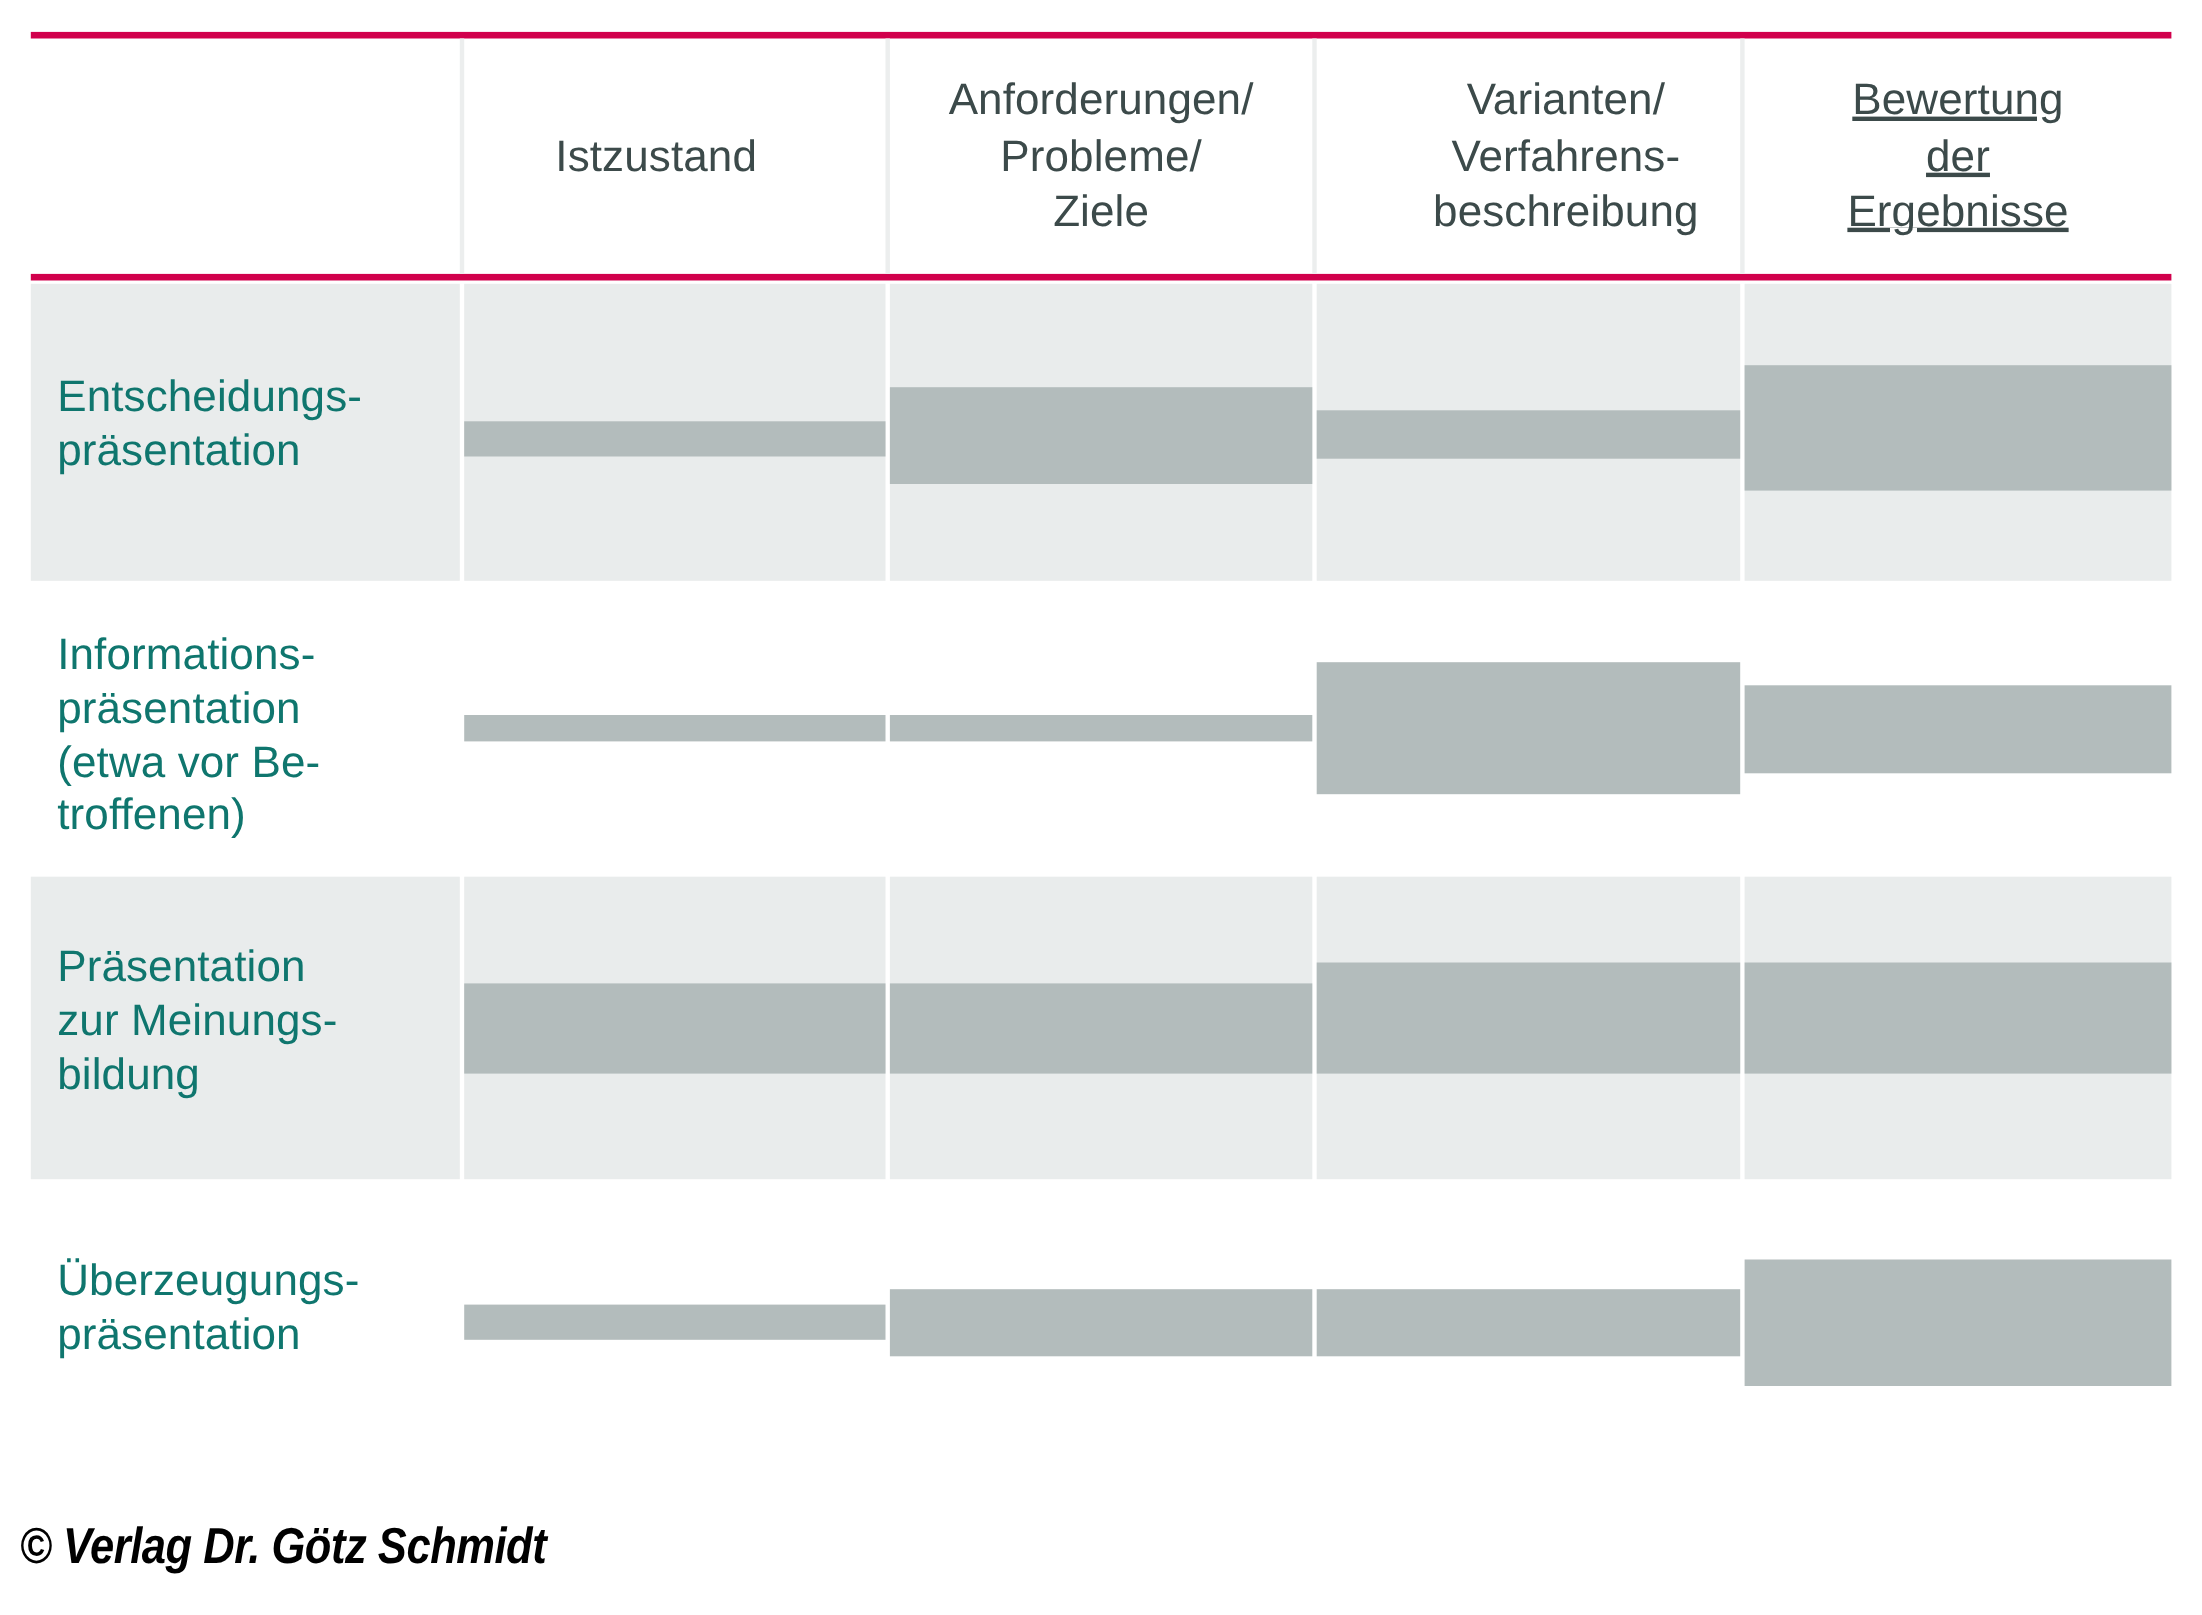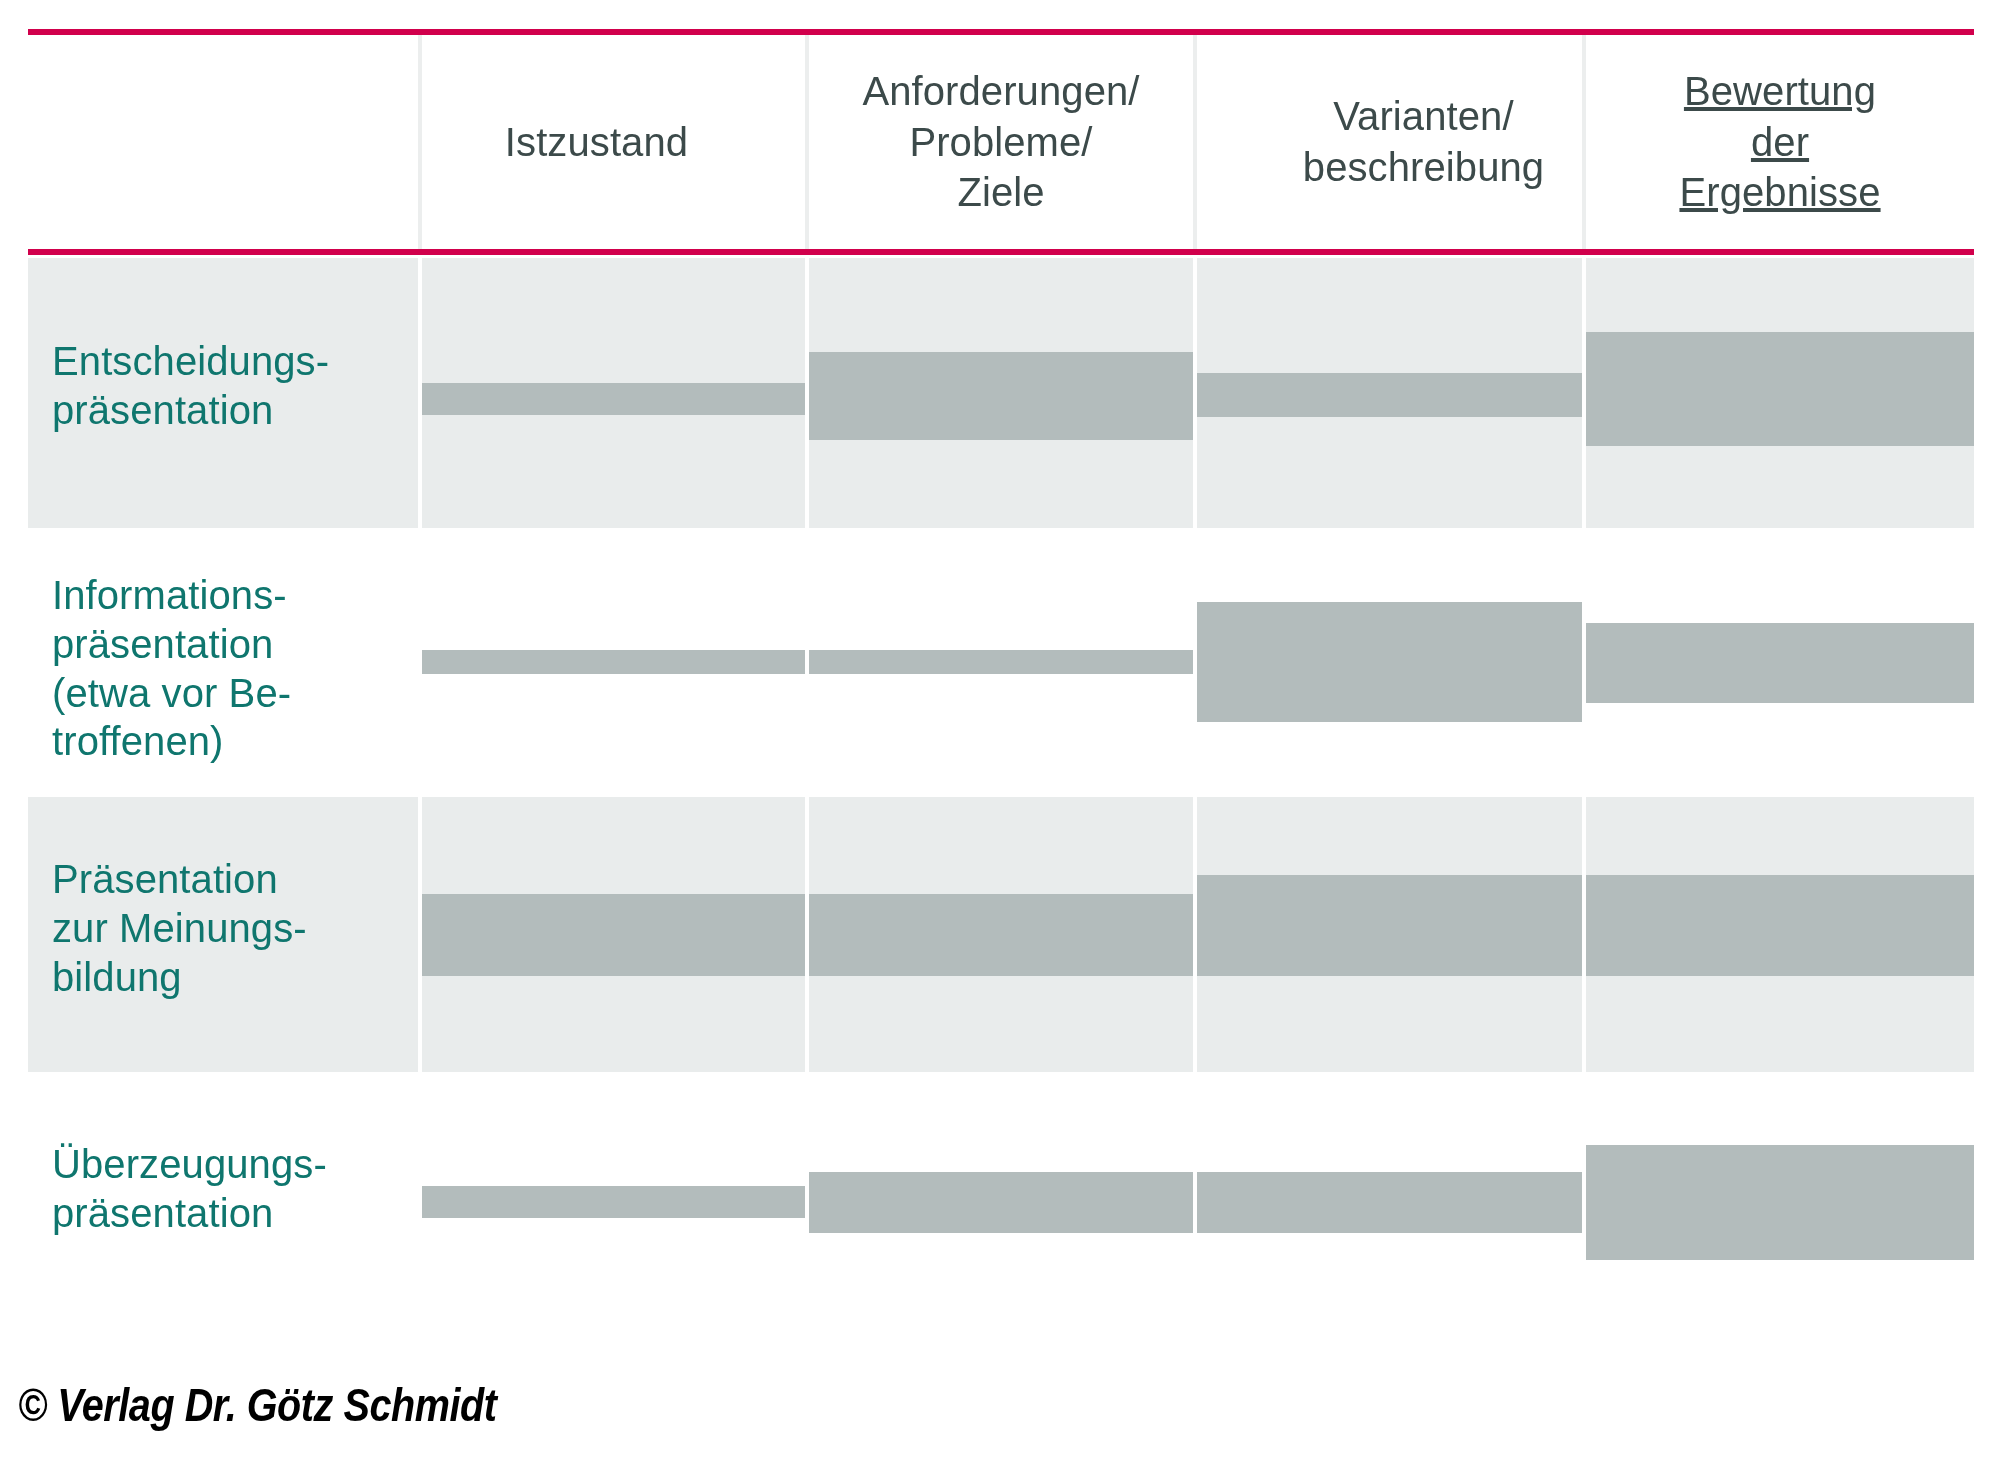--- a/index.html
+++ b/index.html
@@ -135,20 +135,21 @@
       <div>
         <div>Anforderungen/</div>
         <div>Probleme/</div>
         <div>Ziele</div>
       </div>
     </div>
 
     <div class="hdr-cell" style="left:1197px; width:453px;">
       <div>
         <div>Varianten/</div>
+        <div>Verfahrens-</div>
         <div>beschreibung</div>
       </div>
     </div>
 
     <div class="hdr-cell" style="left:1586px; width:388px;text-decoration:underline;">
       <div>
         <div>Bewertung</div>
         <div>der</div>
         <div>Ergebnisse</div>
       </div>

